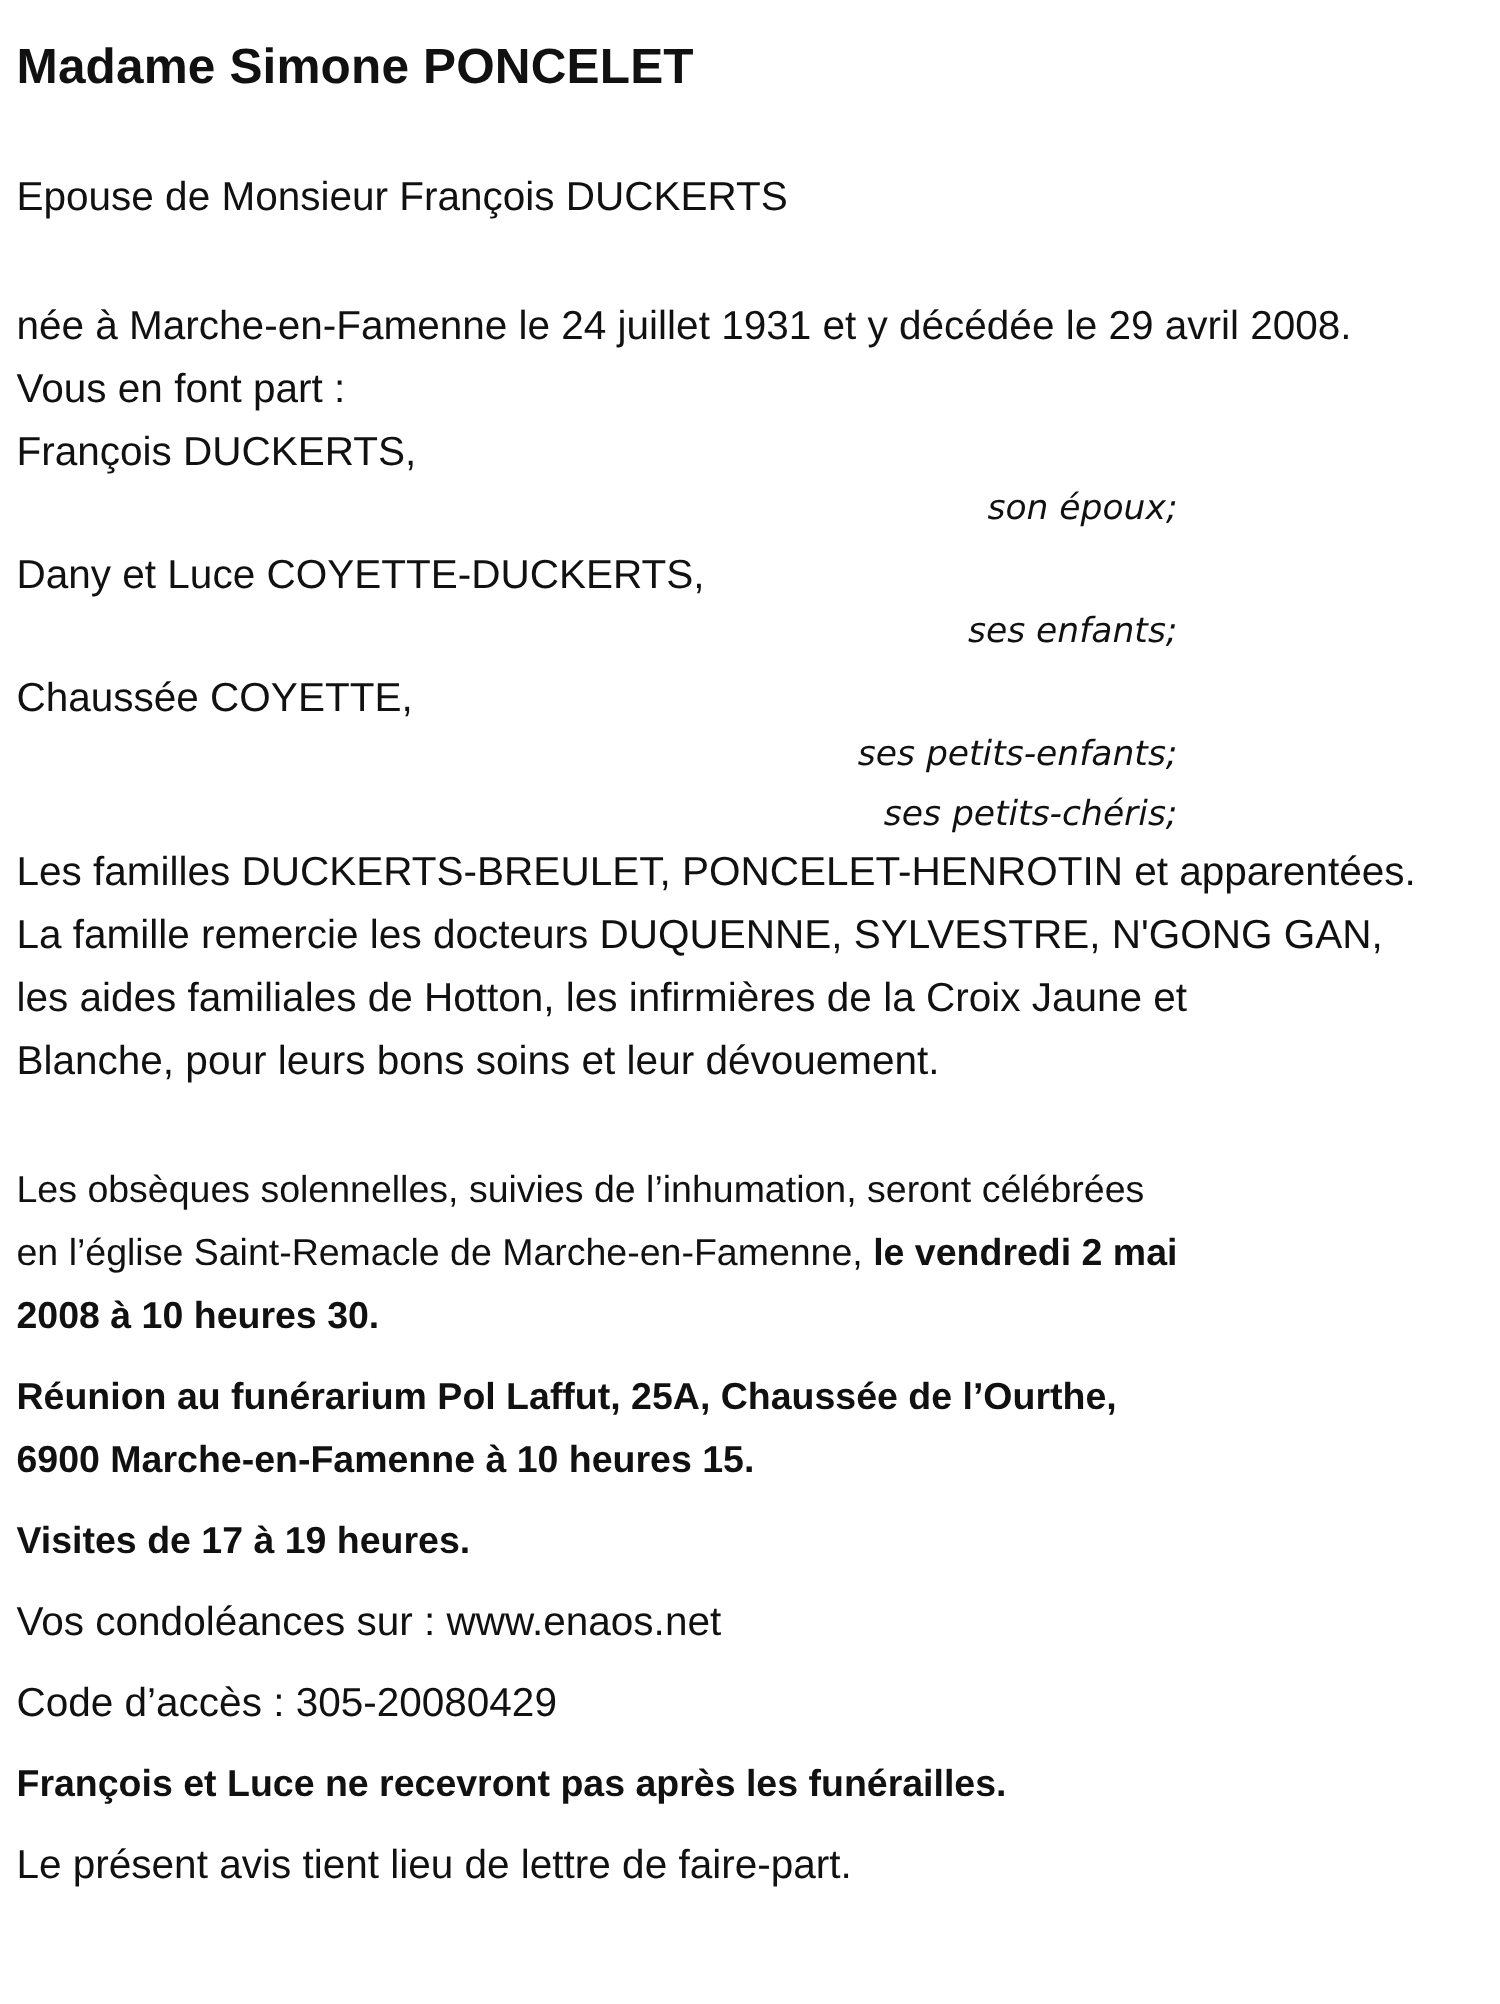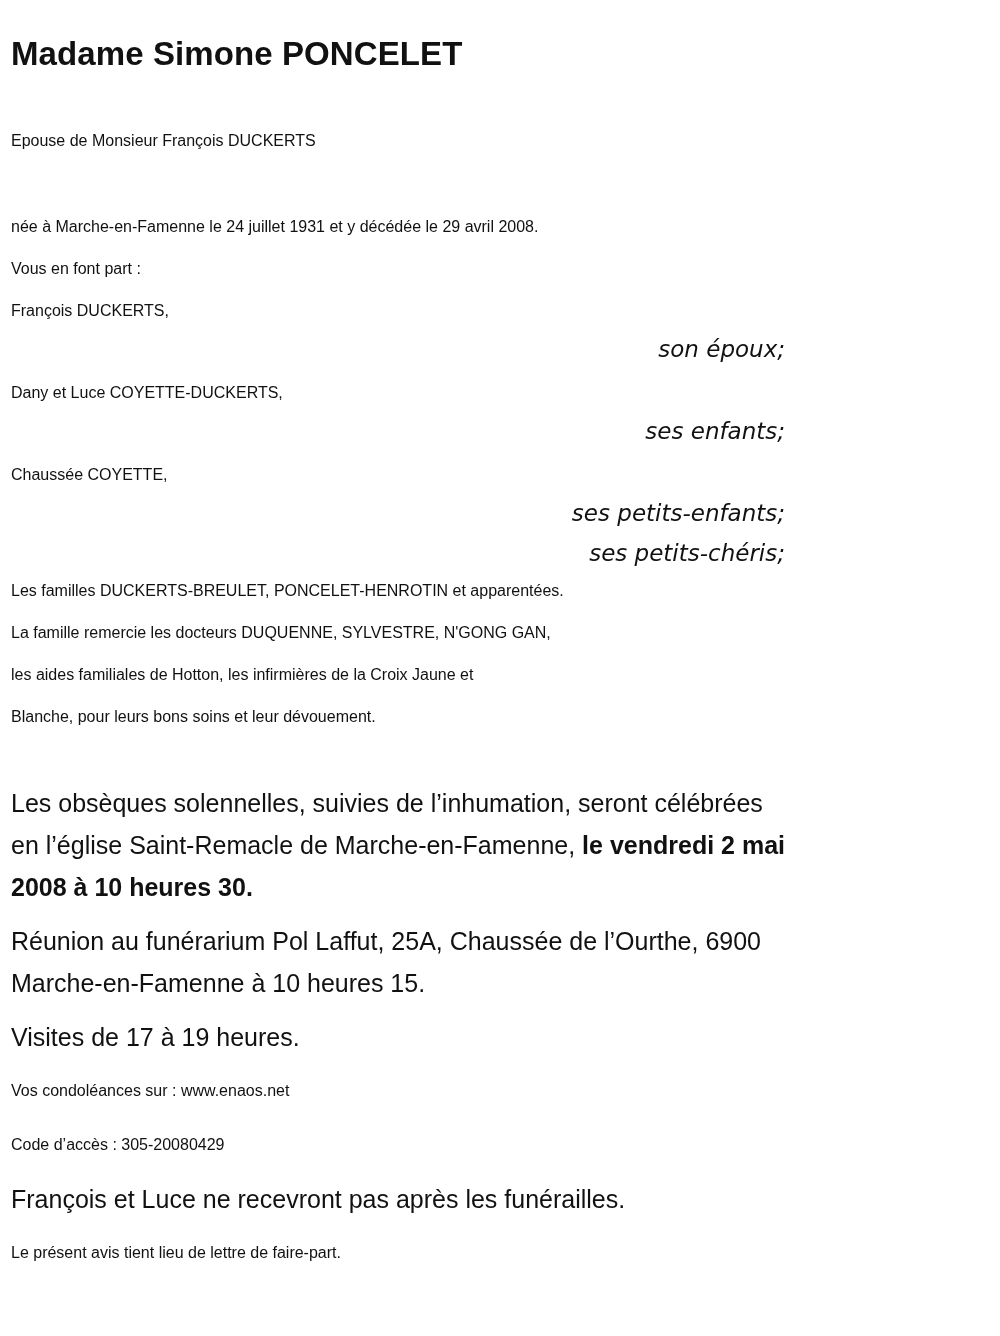--- a/index.html
+++ b/index.html
@@ -13,53 +13,53 @@
     height: 1336px;
     font-family: "Liberation Sans", "DejaVu Sans", sans-serif;
     color: #111111;
     -webkit-font-smoothing: antialiased;
     overflow: hidden;
   }
   .notice {
     box-sizing: border-box;
     width: 804px;
     height: 1336px;
-    padding: 32px 10px 0 11px;
+    padding: 22px 10px 0 11px;
     position: relative;
   }
 
   
   .deceased-name {
     font-size: 33px;
     font-weight: bold;
     letter-spacing: 0.1px;
     line-height: 44px;
     margin: 0 0 0 0;
     white-space: nowrap;
   }
 
   
   .line {
-    font-size: 16px;
+    font-size: 27px;
     font-weight: normal;
     line-height: 42px;
     white-space: nowrap;
   }
   .para {
     font-size: 25px;
     font-weight: normal;
     line-height: 42px;
   }
   .para .bold,
   .line .bold {
     font-weight: bold;
   }
   .bold-block {
     font-size: 25px;
-    font-weight: normal;
+    font-weight: bold;
     line-height: 42px;
   }
 
   
   .relation {
     font-size: 23px;
     font-style: italic;
     font-family: "DejaVu Sans", "Liberation Sans", sans-serif;
     line-height: 34px;
     text-align: right;

